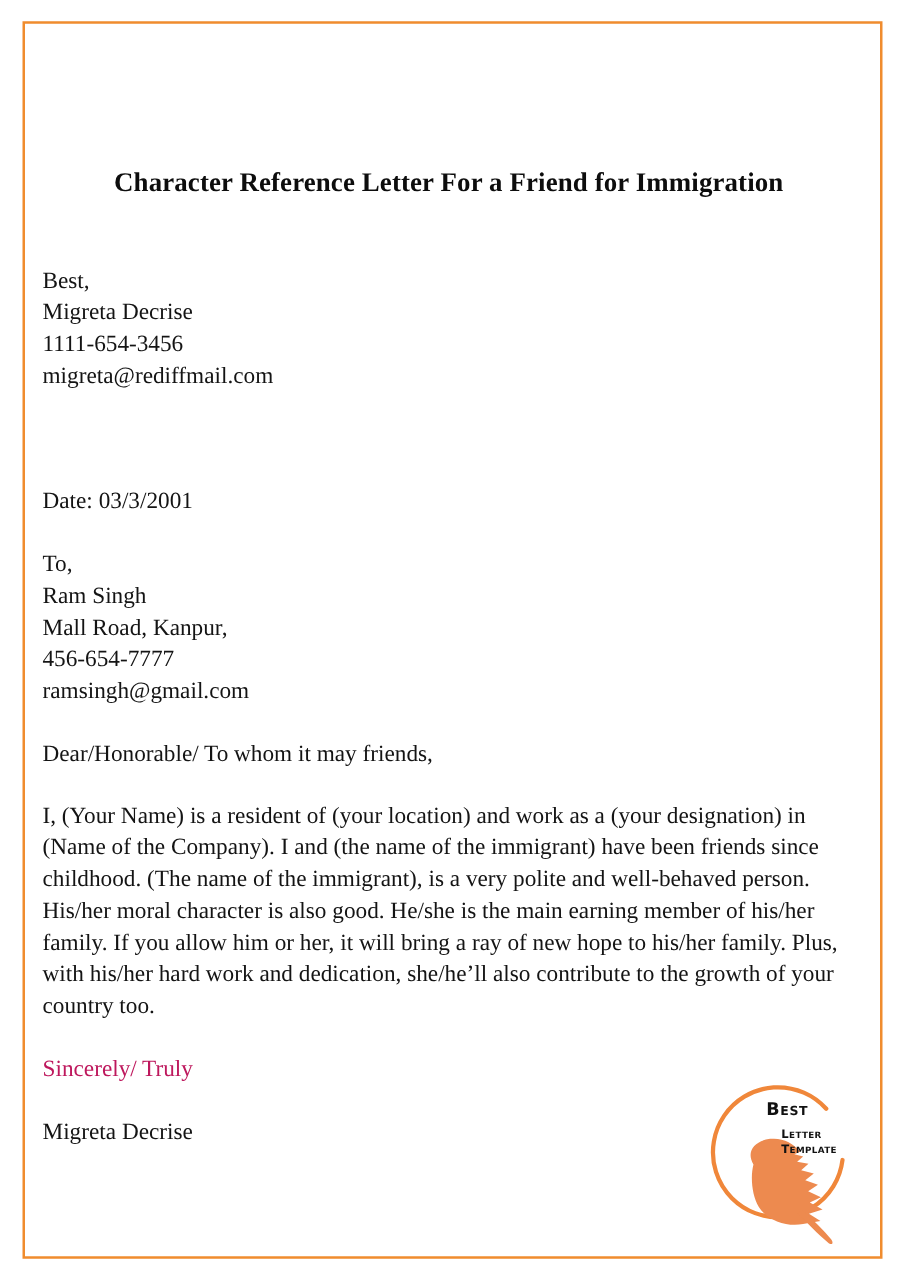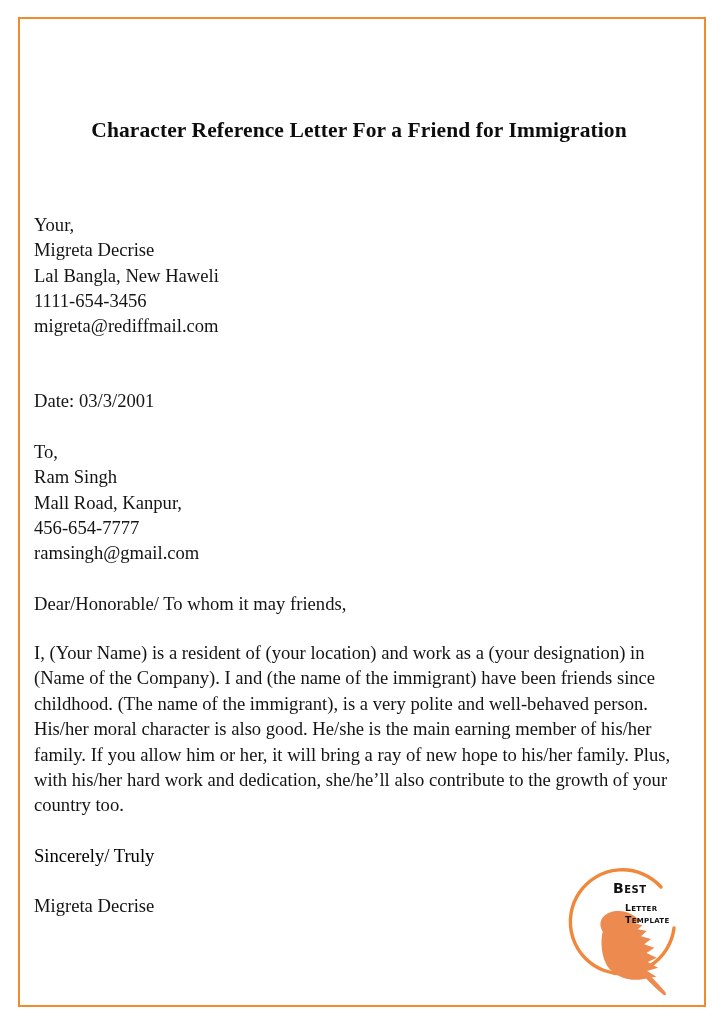--- a/index.html
+++ b/index.html
@@ -39,21 +39,21 @@
     position: absolute;
     left: 34px;
     top: 0;
     width: 650px;
     height: 1024px;
   }
 
   .letter-title {
     position: absolute;
     left: 0;
-    top: 118px;
+    top: 134px;
     width: 650px;
     text-align: center;
     font-size: 21.5px;
     font-weight: bold;
     letter-spacing: 0.1px;
     color: #0d0d0d;
     white-space: nowrap;
   }
 
   .block {
@@ -83,21 +83,21 @@
     color: #141414;
     text-align: left;
   }
 
   .closing {
     position: absolute;
     left: 0;
     top: 843px;
     font-size: 18.6px;
     line-height: 25.3px;
-    color: #000000;
+    color: #be185d;
   }
 
   .signature {
     position: absolute;
     left: 0;
     top: 893px;
     font-size: 18.6px;
     line-height: 25.3px;
     color: #141414;
   }
@@ -148,23 +148,22 @@
 
 <div class="page">
 
   <div class="page-border"></div>
 
   <div class="content">
 
     <div class="letter-title">Character Reference Letter For a Friend for Immigration</div>
 
     <div class="block block-sender">
-      <div class="line">Your,</div>
+      <div class="line">Best,</div>
       <div class="line">Migreta Decrise</div>
-      <div class="line">Lal Bangla, New Haweli</div>
       <div class="line">1111-654-3456</div>
       <div class="line">migreta@rediffmail.com</div>
     </div>
 
     <div class="block block-date">
       <div class="line">Date: 03/3/2001</div>
     </div>
 
     <div class="block block-recipient">
       <div class="line">To,</div>

